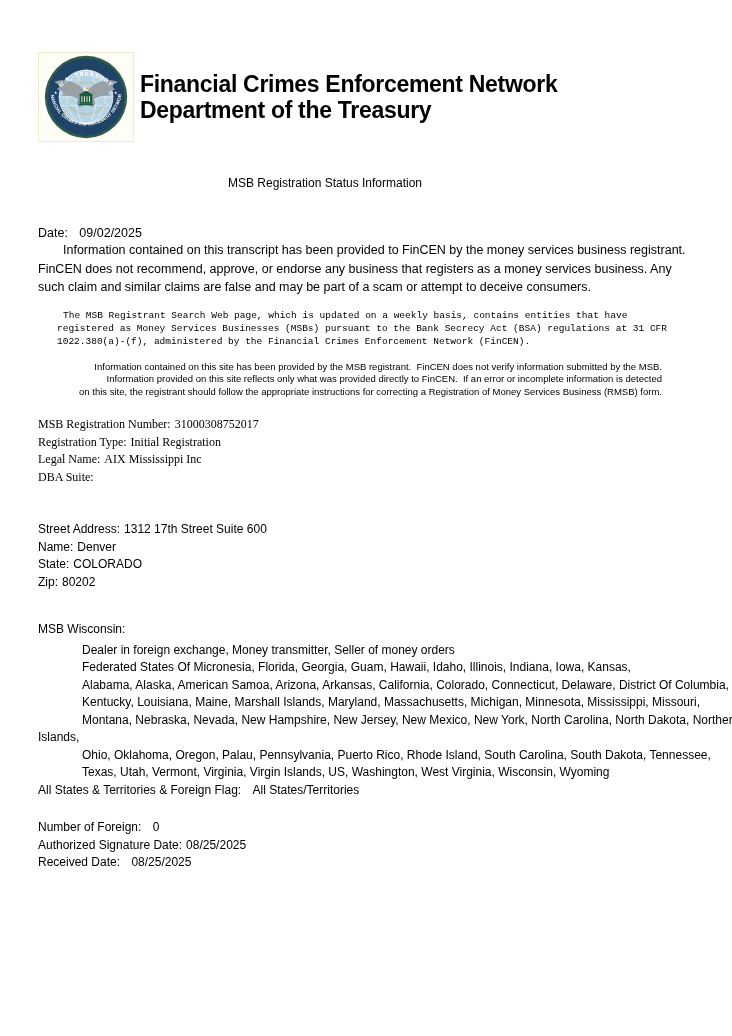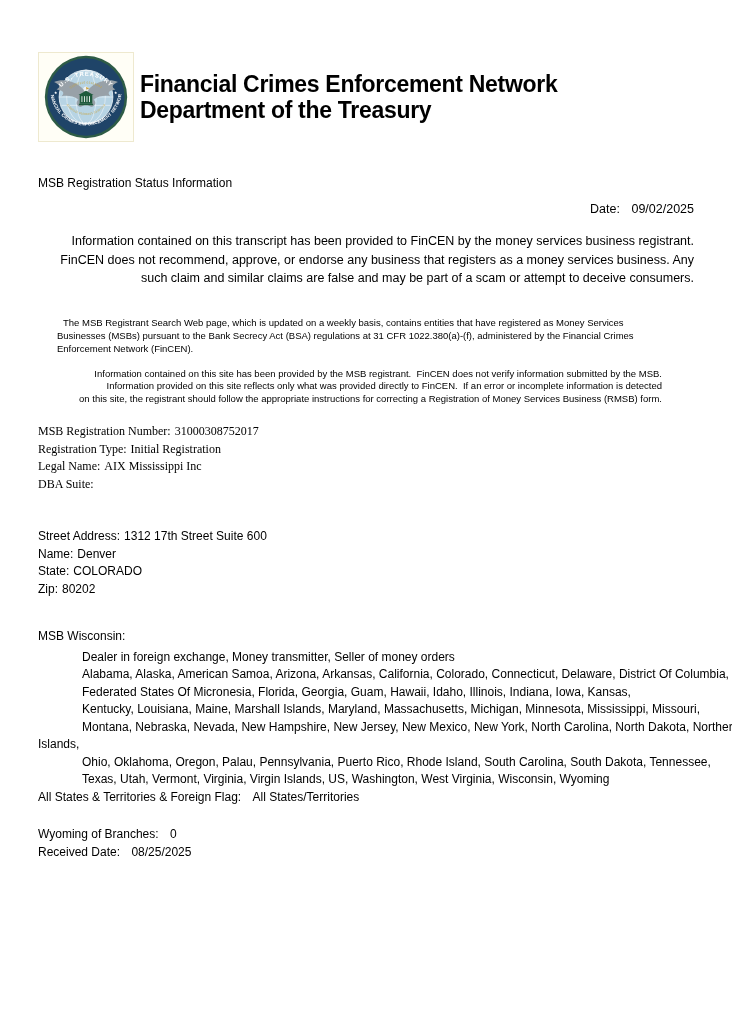--- a/index.html
+++ b/index.html
@@ -19,34 +19,34 @@
   }
   .seal{width:84px;height:84px;display:block;}
   .agency{margin-left:6px;}
   .agency div{
     font-size:23px;font-weight:bold;line-height:26px;letter-spacing:-0.3px;
     white-space:nowrap;
   }
 
   
   .doc-title{
-    margin-top:34px;margin-right:82px;
+    margin-top:34px;margin-right:82px;text-align:center;
     font-size:12px;line-height:14px;
   }
-  .date-row{margin-top:12px;font-size:12.5px;white-space:pre;text-align:right;}
+  .date-row{margin-top:36px;font-size:12.5px;white-space:pre;}
   .date-row .val{margin-left:8px;}
 
   
   .para-main{
-    margin-top:16px;font-size:12.5px;line-height:18.5px;
-    text-indent:25px;text-align:right;
+    margin-top:1px;font-size:12.5px;line-height:18.5px;
+    text-indent:25px;text-align:left;
   }
   .para-small{
-    margin-top:28px;margin-left:19px;margin-right:26px;
-    font-size:9.5px;line-height:13px;text-indent:6px;
+    margin-top:12px;margin-left:19px;margin-right:26px;
+    font-size:9.5px;line-height:13px;text-indent:6px;font-family:Liberation Mono, monospace;
   }
   .para-center{
     margin-top:13px;margin-right:32px;
     font-size:9.5px;line-height:12.5px;text-align:right;
   }
   .para-center .line{white-space:pre;}
 
   
   .fields{font-size:12px;line-height:17.5px;}
   .fields .row{white-space:pre;}
@@ -145,28 +145,29 @@
   <div class="fields addr-block">
     <div class="row"><span class="lbl">Street Address:</span><span class="val">1312 17th Street Suite 600</span></div>
     <div class="row"><span class="lbl">Name:</span><span class="val">Denver</span></div>
     <div class="row"><span class="lbl">State:</span><span class="val">COLORADO</span></div>
     <div class="row"><span class="lbl">Zip:</span><span class="val">80202</span></div>
   </div>
 
   <div class="fields act-block">
     <div class="row">MSB Wisconsin:</div>
     <div class="row indent dealer-row">Dealer in foreign exchange, Money transmitter, Seller of money orders</div>
+    <div class="row indent">Federated States Of Micronesia, Florida, Georgia, Guam, Hawaii, Idaho, Illinois, Indiana, Iowa, Kansas,</div>
     <div class="row indent">Alabama, Alaska, American Samoa, Arizona, Arkansas, California, Colorado, Connecticut, Delaware, District Of Columbia,</div>
-    <div class="row indent">Federated States Of Micronesia, Florida, Georgia, Guam, Hawaii, Idaho, Illinois, Indiana, Iowa, Kansas,</div>
     <div class="row indent">Kentucky, Louisiana, Maine, Marshall Islands, Maryland, Massachusetts, Michigan, Minnesota, Mississippi, Missouri,</div>
     <div class="row indent">Montana, Nebraska, Nevada, New Hampshire, New Jersey, New Mexico, New York, North Carolina, North Dakota, Northern Mariana</div>
     <div class="row">Islands,</div>
     <div class="row indent">Ohio, Oklahoma, Oregon, Palau, Pennsylvania, Puerto Rico, Rhode Island, South Carolina, South Dakota, Tennessee,</div>
     <div class="row indent">Texas, Utah, Vermont, Virginia, Virgin Islands, US, Washington, West Virginia, Wisconsin, Wyoming</div>
     <div class="row g2"><span class="lbl">All States &amp; Territories &amp; Foreign Flag: </span><span class="val">All States/Territories</span></div>
   </div>
 
   <div class="fields sum-block">
-    <div class="row g2"><span class="lbl">Wyoming of Branches: </span><span class="val">0</span></div>
+    <div class="row g2"><span class="lbl">Number of Foreign: </span><span class="val">0</span></div>
+    <div class="row"><span class="lbl">Authorized Signature Date:</span><span class="val">08/25/2025</span></div>
     <div class="row g2"><span class="lbl">Received Date: </span><span class="val">08/25/2025</span></div>
   </div>
 
 </div>
 
 </body></html>

